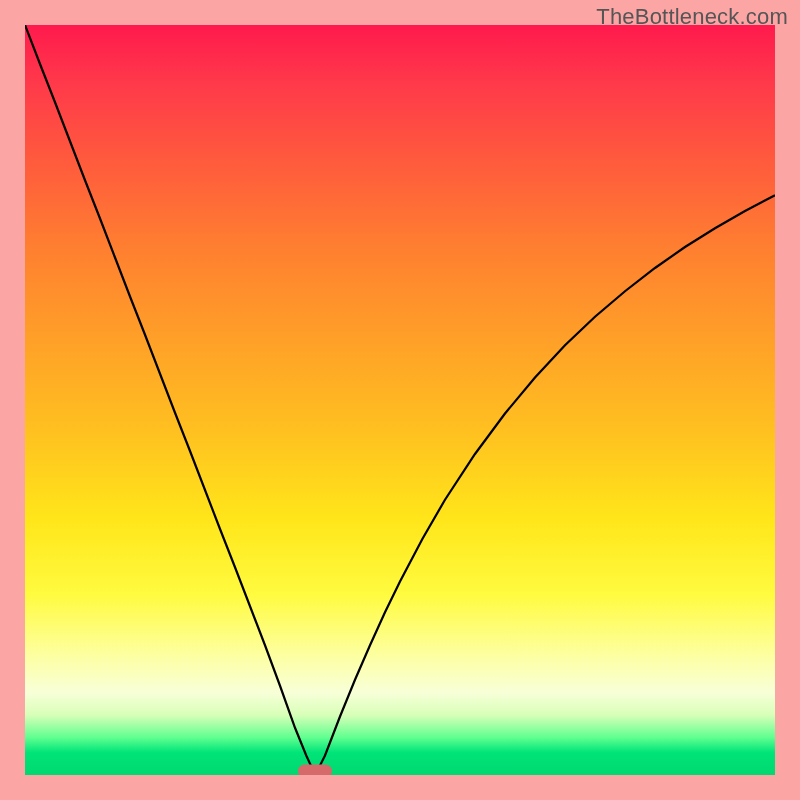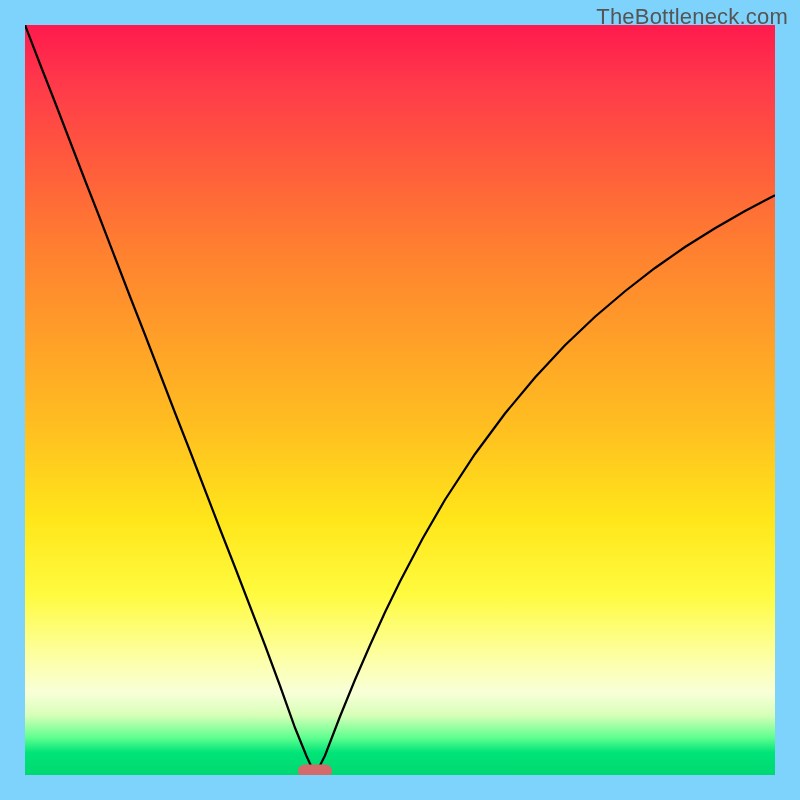--- a/index.html
+++ b/index.html
@@ -8,21 +8,21 @@
     width: 800px;
     height: 800px;
     overflow: hidden;
     background: #000;
     font-family: Arial, Helvetica, sans-serif;
   }
   .frame {
     position: relative;
     width: 800px;
     height: 800px;
-    background: #7dd3fc;
+    background: #fca5a5;
     text-decoration: underline;
   }
   .watermark {
     position: absolute;
     top: 4px;
     right: 12px;
     color: #555;
     font-size: 22px;
     font-weight: 500;
     letter-spacing: 0.2px;

